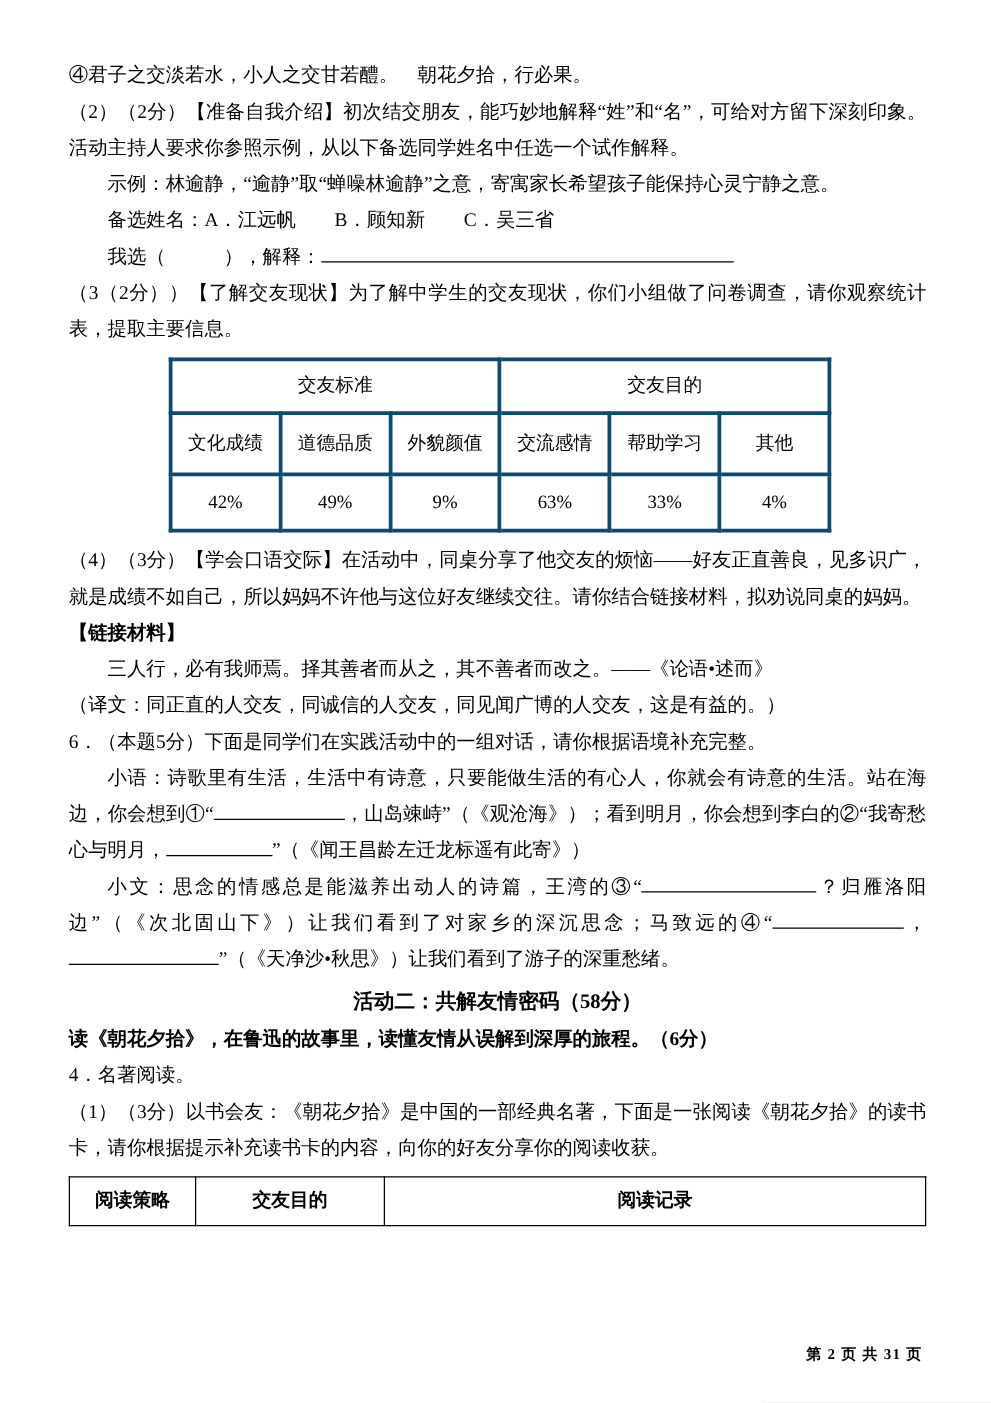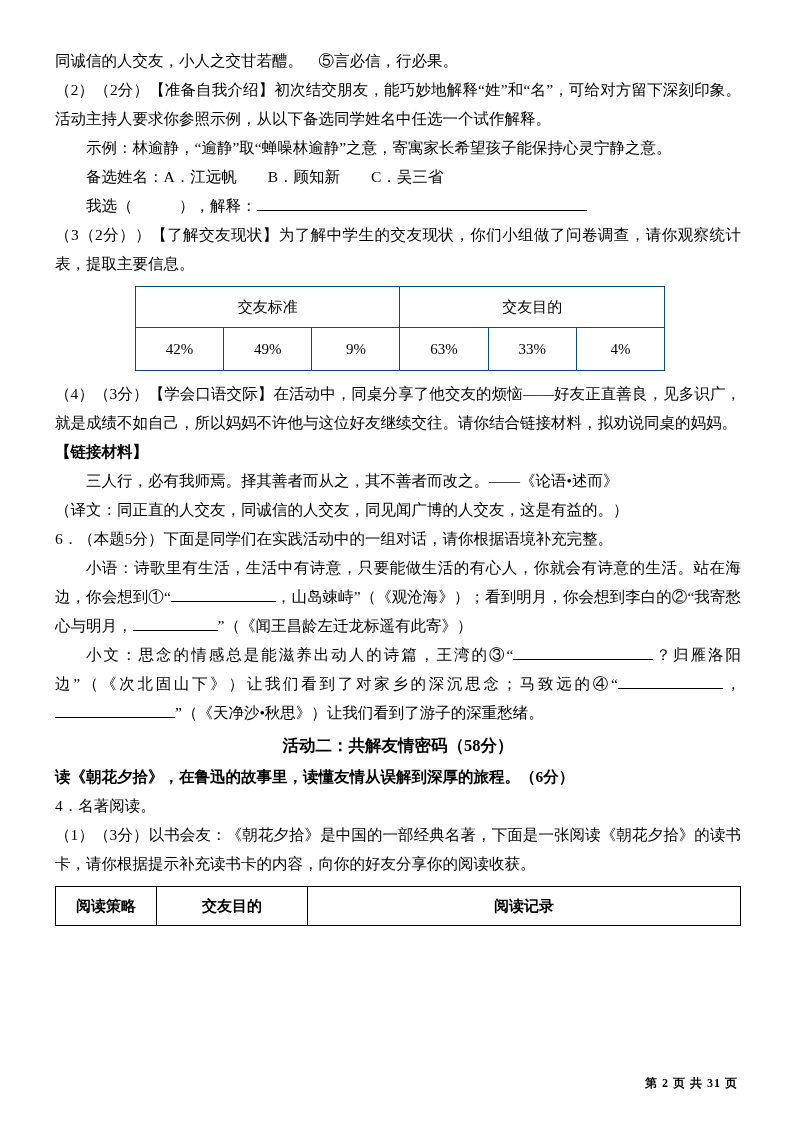--- a/index.html
+++ b/index.html
@@ -15,21 +15,21 @@
   .bold { font-weight:bold; }
   .center { text-align:center; }
   .heading { font-size:16.5px; margin:4px 0 2px 0; }
   .blank {
     display:inline-block; height:14px;
     border-bottom:1px solid #000; vertical-align:baseline;
   }
   table { border-collapse:collapse; table-layout:fixed; }
   .survey { margin:8px 0 8px 80px; width:530px; }
   .survey td {
-    border:1px solid #0c4a6e; text-align:center; padding:0;
+    border:3px solid #0c4a6e; text-align:center; padding:0;
     font-size:15px;
   }
   .survey tr.gh td { height:40px; }
   .survey tr.ch td { height:46px; }
   .survey tr.vv td { height:42px; }
   .reading { width:100%; margin-top:8px; }
   .reading td {
     border:1px solid #000; text-align:center; height:38px;
     font-weight:bold; padding:0; font-size:15px;
   }
@@ -38,37 +38,45 @@
   .footer {
     position:absolute; right:55px; bottom:24px;
     font-size:12px; font-weight:bold; letter-spacing:1px;text-align:center;
   }
 </style>
 </head>
 <body>
 
 <div class="page">
 
-  <p class="para">同诚信的人交友，小人之交甘若醴。　⑤言必信，行必果。</p>
+  <p class="para">④君子之交淡若水，小人之交甘若醴。　朝花夕拾，行必果。</p>
 
   <p class="para">（2）（2分）【准备自我介绍】初次结交朋友，能巧妙地解释“姓”和“名”，可给对方留下深刻印象。活动主持人要求你参照示例，从以下备选同学姓名中任选一个试作解释。</p>
 
   <p class="para ind">示例：林逾静，“逾静”取“蝉噪林逾静”之意，寄寓家长希望孩子能保持心灵宁静之意。</p>
 
   <p class="para ind">备选姓名：A．江远帆　　B．顾知新　　C．吴三省</p>
 
   <p class="para ind"><span>我选（　　　），解释：</span><span class="blank" style="width:330px"></span></p>
 
   <p class="para">（3（2分））【了解交友现状】为了解中学生的交友现状，你们小组做了问卷调查，请你观察统计表，提取主要信息。</p>
 
   <table class="survey">
     <tbody>
         <tr class="gh">
       <td colspan="3">交友标准</td>
       <td colspan="3">交友目的</td>
+    </tr>
+    <tr class="ch">
+      <td>文化成绩</td>
+      <td>道德品质</td>
+      <td>外貌颜值</td>
+      <td>交流感情</td>
+      <td>帮助学习</td>
+      <td>其他</td>
     </tr>
     <tr class="vv">
       <td>42%</td>
       <td>49%</td>
       <td>9%</td>
       <td>63%</td>
       <td>33%</td>
       <td>4%</td>
     </tr>
   </tbody>

